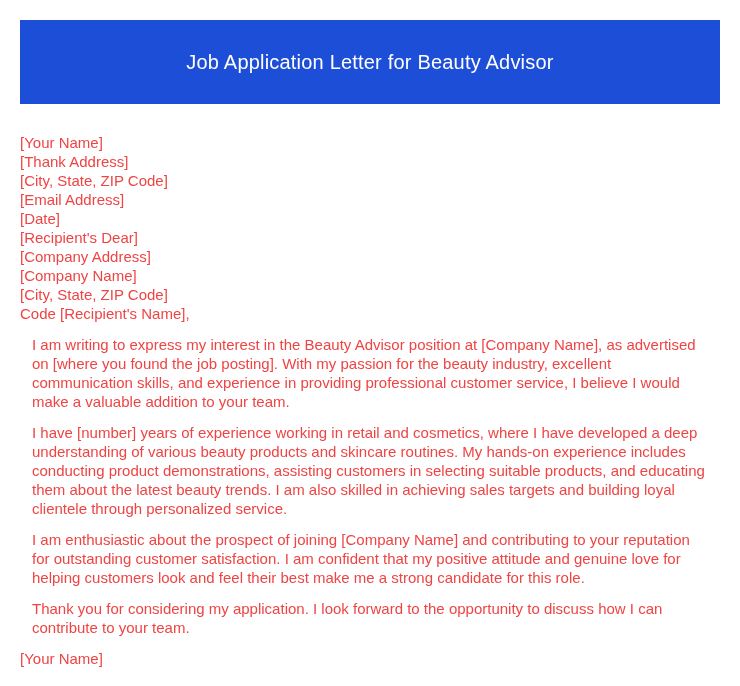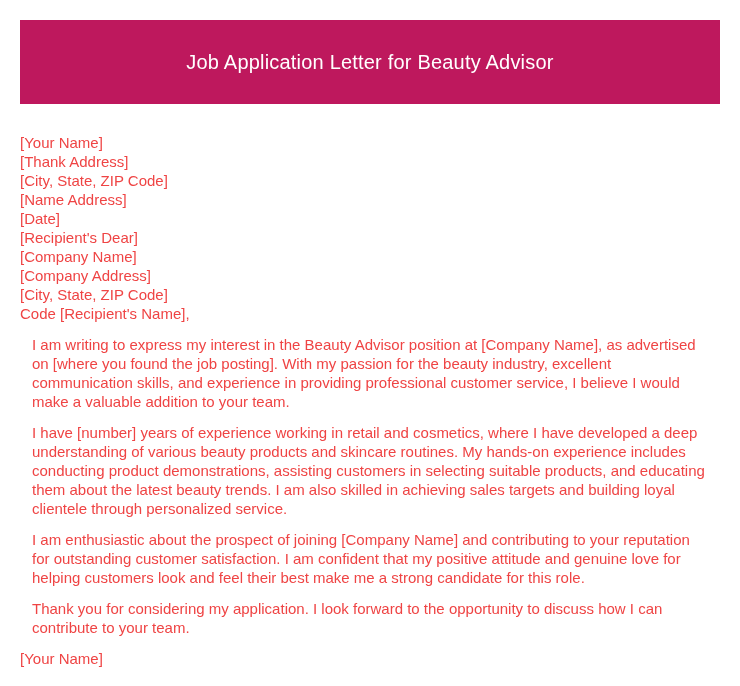--- a/index.html
+++ b/index.html
@@ -11,21 +11,21 @@
     position: relative;
     width: 740px;
     height: 686px;
     background: #ffffff;
     overflow: hidden;
     font-family: "Liberation Sans", sans-serif;
   }
   .banner {
     margin: 20px 20px 0 20px;
     height: 84px;
-    background: #be185d;
+    background: #1d4ed8;
     display: flex;
     align-items: center;
     justify-content: center;
   }
   .banner-title {
     margin: 0;
     color: #ffffff;
     font-size: 20px;
     font-weight: 500;
     letter-spacing: 0.2px;
@@ -53,26 +53,26 @@
 
   <div class="banner">
     <h1 class="banner-title">Job Application Letter for Beauty Advisor</h1>
   </div>
 
   <div class="letter">
 
     <div class="line">[Your Name]</div>
     <div class="line">[Thank Address]</div>
     <div class="line">[City, State, ZIP Code]</div>
-    <div class="line">[Name Address]</div>
+    <div class="line">[Email Address]</div>
     <div class="line">[Date]</div>
 
     <div class="line">[Recipient's Dear]</div>
+    <div class="line">[Company Address]</div>
     <div class="line">[Company Name]</div>
-    <div class="line">[Company Address]</div>
     <div class="line">[City, State, ZIP Code]</div>
 
     <div class="line">Code [Recipient's Name],</div>
 
     <p>I am writing to express my interest in the Beauty Advisor position at [Company Name], as advertised on [where you found the job posting]. With my passion for the beauty industry, excellent communication skills, and experience in providing professional customer service, I believe I would make a valuable addition to your team.</p>
     <p>I have [number] years of experience working in retail and cosmetics, where I have developed a deep understanding of various beauty products and skincare routines. My hands-on experience includes conducting product demonstrations, assisting customers in selecting suitable products, and educating them about the latest beauty trends. I am also skilled in achieving sales targets and building loyal clientele through personalized service.</p>
     <p>I am enthusiastic about the prospect of joining [Company Name] and contributing to your reputation for outstanding customer satisfaction. I am confident that my positive attitude and genuine love for helping customers look and feel their best make me a strong candidate for this role.</p>
     <p>Thank you for considering my application. I look forward to the opportunity to discuss how I can contribute to your team.</p>
 
     <div class="line">[Your Name]</div>

